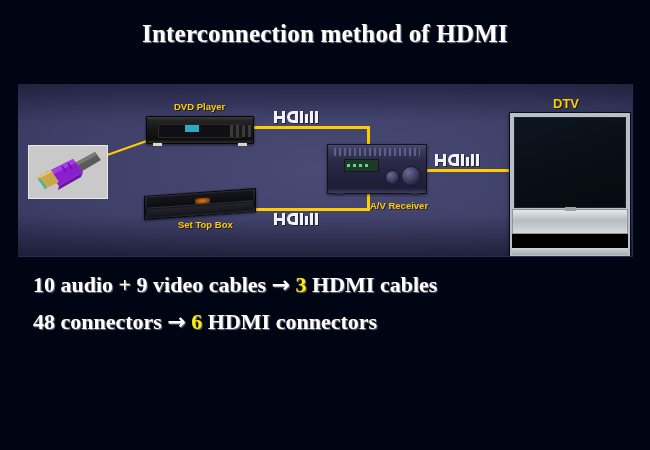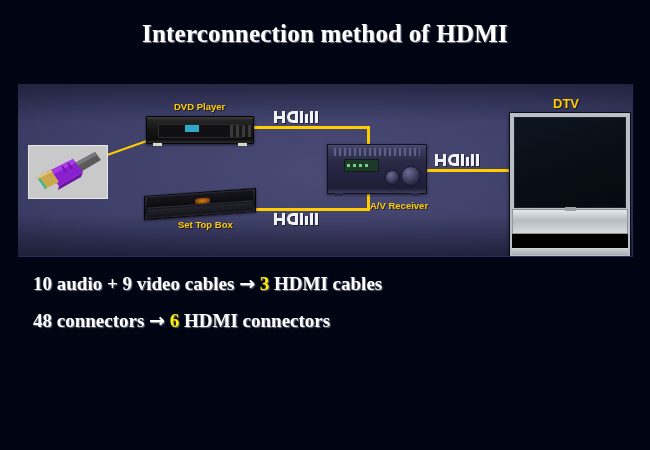--- a/index.html
+++ b/index.html
@@ -134,21 +134,21 @@
   .dtv .strip:after{content:"";position:absolute;left:46%;top:-3px;width:9%;height:4px;background:#9aa0a6;}
   .dtv .body{position:absolute;left:2px;right:2px;top:calc(78% + 9px);bottom:8px;background:#000000;}
   .dtv .base{position:absolute;left:2px;right:2px;bottom:1px;height:7px;
     background:linear-gradient(to bottom,#cfd4d8,#a7adb3);}
   
   .bline{
     position:absolute;
     color:#ffffff;
     font-family:"Liberation Serif", serif;
     font-weight:bold;
-    font-size:19px;
+    font-size:22px;
     white-space:nowrap;
     text-shadow:1px 1px 1px #6e6e80;
   }
   .bline .hl{color:#ffee00;}
   .arrowglyph{font-family:"DejaVu Sans", sans-serif;font-weight:bold;}
 </style>
 </head>
 <body>
 
 <div class="title">Interconnection method of HDMI</div>

